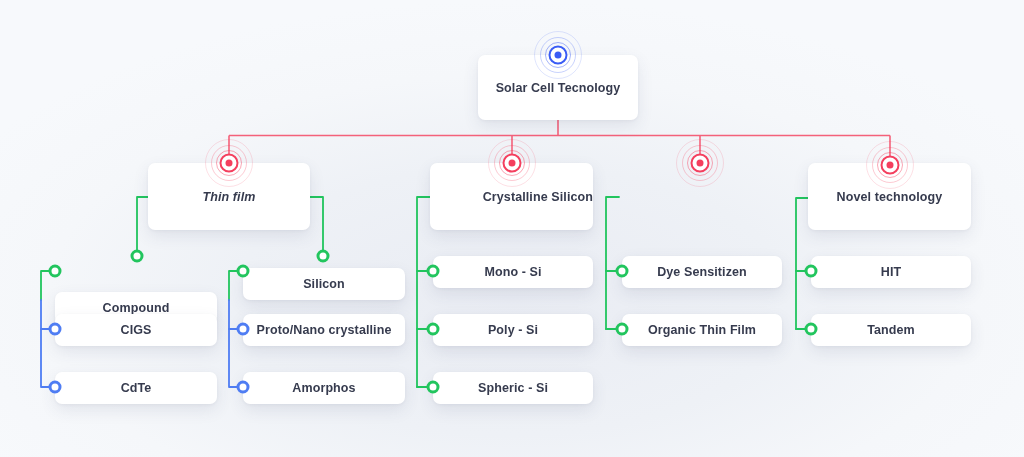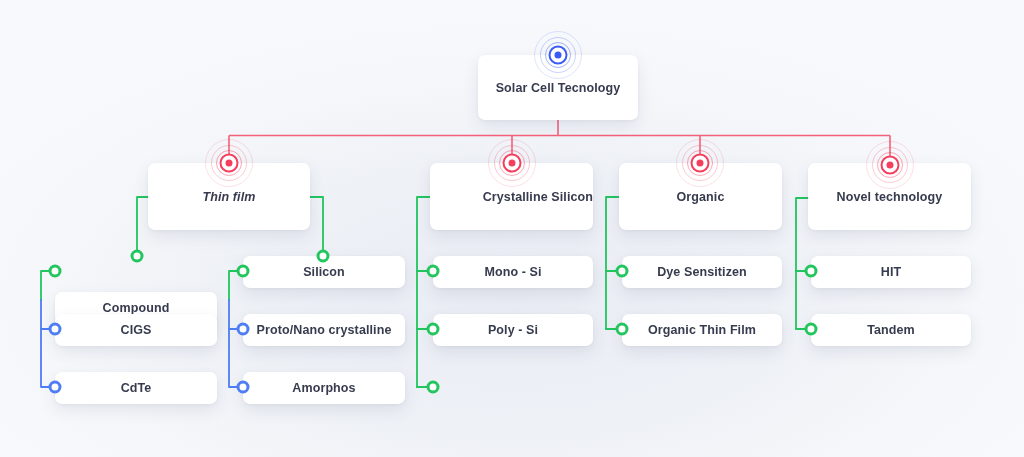--- a/index.html
+++ b/index.html
@@ -169,23 +169,20 @@
     <span>Crystalline Silicon</span>
   </div>
   <div class="radar" style="left:512px; top:163px; color:#f43f5e;">
     <i class="r1"></i>
       <i class="r2"></i>
       <i class="r3"></i>
       <i class="r4"></i>
       <i class="dot"></i>
   </div>
 
-  <div class="node node-branch" style="left:619px; top:163px; width:163px; height:67px;">
-    <span>Organic</span>
-  </div>
   <div class="radar" style="left:700px; top:163px; color:#f43f5e;">
     <i class="r1"></i>
       <i class="r2"></i>
       <i class="r3"></i>
       <i class="r4"></i>
       <i class="dot"></i>
   </div>
 
   <div class="node node-branch" style="left:808px; top:163px; width:163px; height:67px;">
     <span>Novel technology</span>
@@ -201,35 +198,38 @@
   <div class="node node-leaf" style="left:55px; top:256px; width:162px; height:32px;margin-top:36px;">
     <span>Compound</span>
   </div>
   <div class="node node-leaf" style="left:55px; top:314px; width:162px; height:32px;">
     <span>CIGS</span>
   </div>
   <div class="node node-leaf" style="left:55px; top:372px; width:162px; height:32px;justify-content:center;">
     <span>CdTe</span>
   </div>
 
-  <div class="node node-leaf" style="left:243px; top:256px; width:162px; height:32px;text-align:center;">
+  <div class="node node-leaf" style="left:243px; top:268px; width:162px; height:32px;text-align:center;">
     <span>Silicon</span>
   </div>
   <div class="node node-leaf" style="left:243px; top:314px; width:162px; height:32px;">
     <span>Proto/Nano crystalline</span>
   </div>
   <div class="node node-leaf" style="left:243px; top:372px; width:162px; height:32px;">
     <span>Amorphos</span>
   </div>
 
   <div class="node node-leaf" style="left:433px; top:256px; width:160px; height:32px;">
     <span>Mono - Si</span>
   </div>
   <div class="node node-leaf" style="left:433px; top:314px; width:160px; height:32px;">
     <span>Poly - Si</span>
+  </div>
+  <div class="node node-leaf" style="left:433px; top:372px; width:160px; height:32px;">
+    <span>Spheric - Si</span>
   </div>
 
   <div class="node node-leaf" style="left:622px; top:256px; width:160px; height:32px;">
     <span>Dye Sensitizen</span>
   </div>
   <div class="node node-leaf" style="left:622px; top:314px; width:160px; height:32px;">
     <span>Organic Thin Film</span>
   </div>
 
   <div class="node node-leaf" style="left:811px; top:256px; width:160px; height:32px;">

